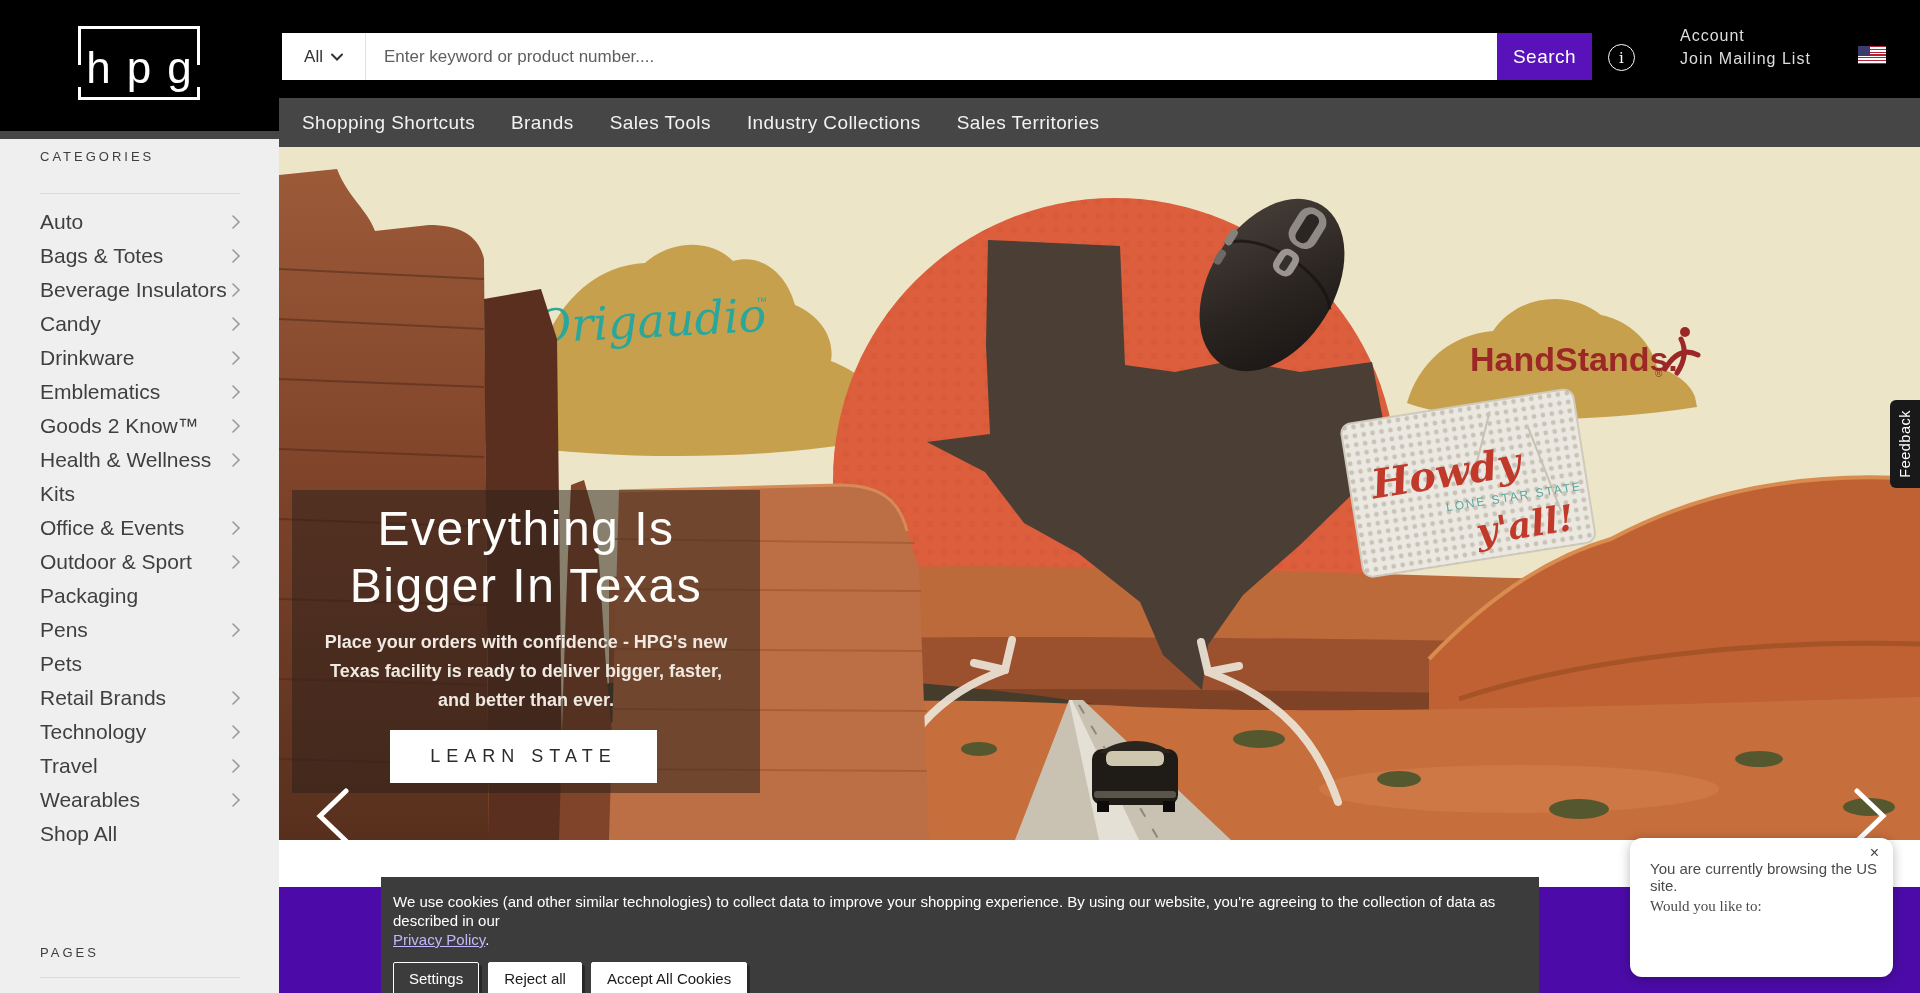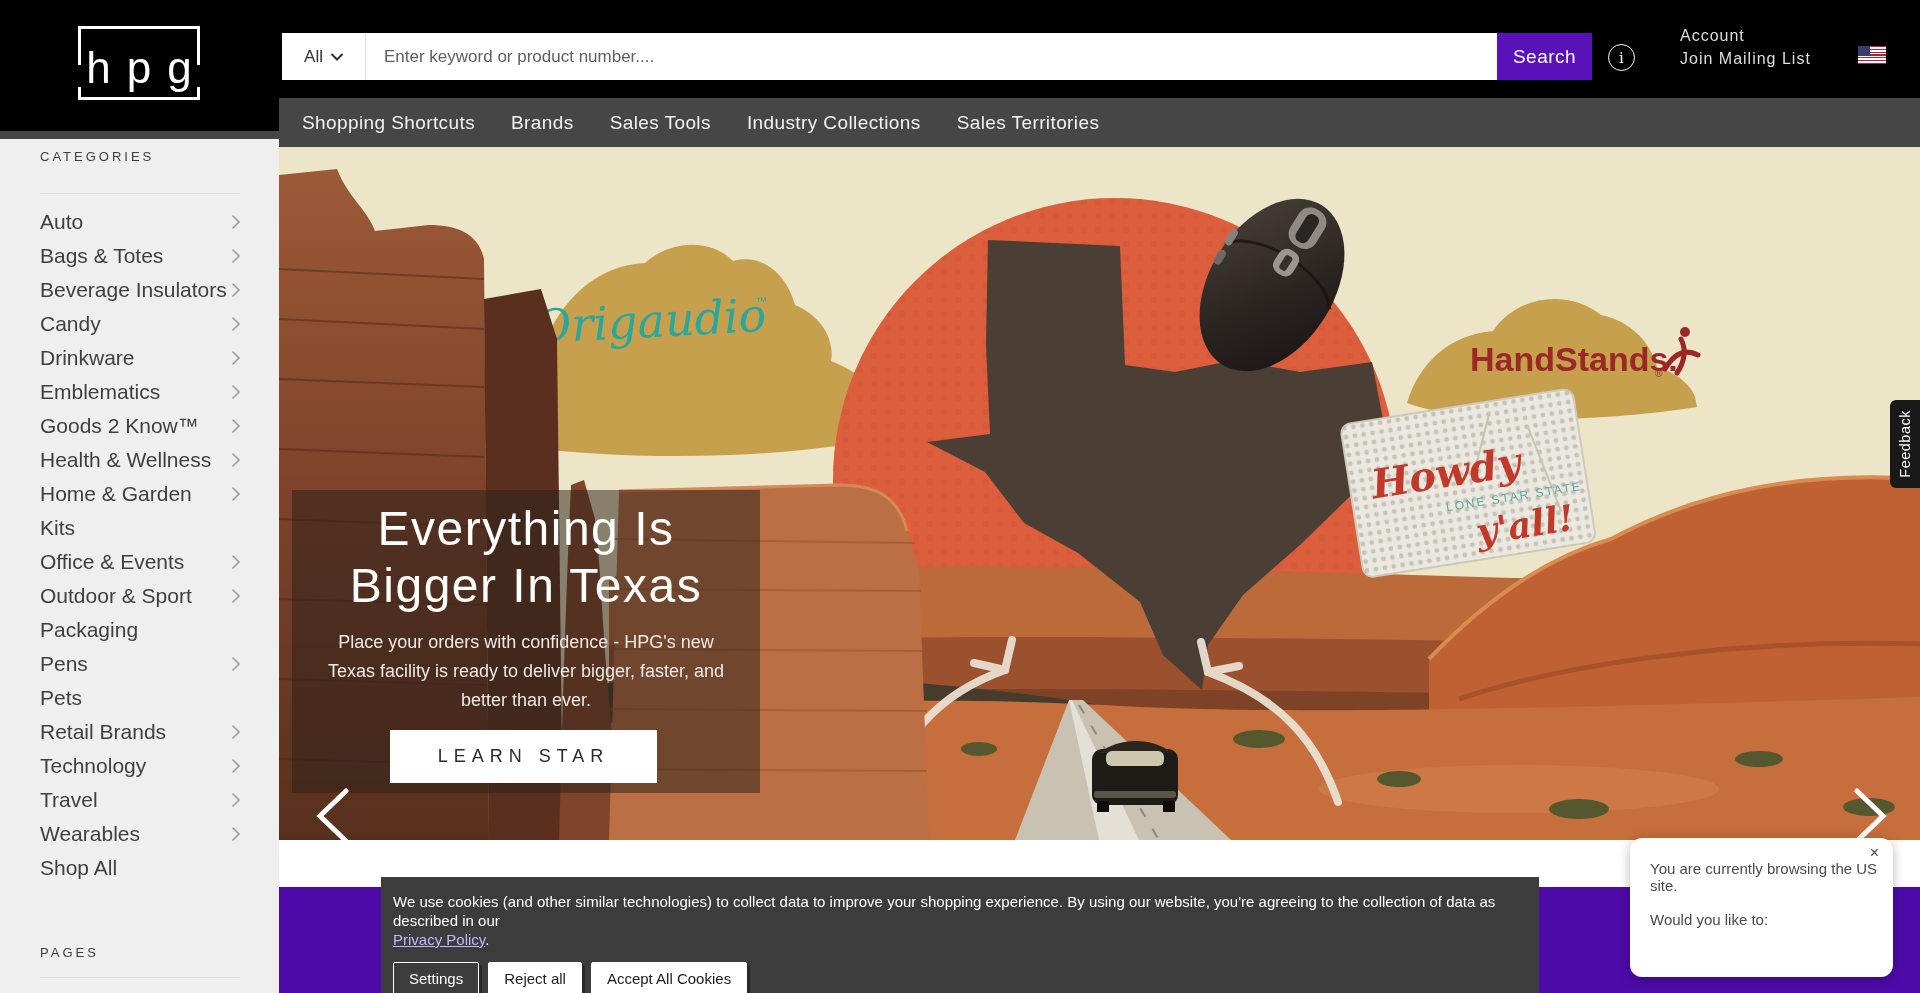--- a/index.html
+++ b/index.html
@@ -57,21 +57,21 @@
   .cat-row { height:34px; display:flex; align-items:center; cursor:pointer; position:relative; }
   .cat-label { position:absolute; left:40px; font-size:21px; color:#3f3f3f; white-space:nowrap; }
   .chev { position:absolute; left:231px; width:10px; height:16px; }
 
   
   .hero { position:absolute; left:279px; top:139px; width:1641px; height:701px; overflow:hidden; z-index:1; background:#ECE5C7; }
   .hero svg.art { position:absolute; left:0; top:0; }
   .hero-panel { position:absolute; left:13px; top:351px; width:468px; height:303px;
     background:rgba(44,33,26,.52); color:#fff; text-align:center; }
   .hero-h1 { margin-top:10px; font-size:48px; font-weight:300; line-height:57px; letter-spacing:1.5px; color:#fdfdfb; }
-  .hero-p { margin:14px auto 0; max-width:412px; font-size:18px; line-height:29px; color:#efe9e2; font-weight:400; }
+  .hero-p { margin:14px auto 0; max-width:412px; font-size:18px; line-height:29px; color:#efe9e2; font-weight:700; }
   .hero-cta { position:absolute; left:98px; top:240px; width:267px; height:53px; background:#fff; border:none;
     font-size:18px; letter-spacing:6px; color:#2b2b2b; cursor:pointer; font-family:"Liberation Sans",sans-serif; }
   .carousel-arrow { position:absolute; width:46px; height:58px; cursor:pointer; z-index:3; }
   .carousel-prev { left:31px; top:648px; }
   .carousel-next { left:1568px; top:648px; }
 
   
   .feedback-tab { position:absolute; right:0; top:400px; width:30px; height:88px; background:#191919;
     border-radius:6px 0 0 6px; z-index:7; display:flex; align-items:center; justify-content:center; cursor:pointer; }
   .feedback-tab span { writing-mode:vertical-rl; transform:rotate(180deg); color:#fff; font-size:14.5px; letter-spacing:.5px; }
@@ -86,21 +86,21 @@
   .ck-btn { font-size:15px; padding:7px 15px; cursor:pointer; font-family:"Liberation Sans",sans-serif;
     box-shadow:3px 3px 0 rgba(0,0,0,.35); border-radius:2px; }
   .ck-outline { background:transparent; border:1px solid #fff; color:#fff; }
   .ck-solid { background:#fff; border:1px solid #fff; color:#1a1a1a; }
 
   .region-popup { position:absolute; left:1630px; top:838px; width:263px; height:139px; background:#fff;
     border-radius:12px; box-shadow:0 2px 12px rgba(0,0,0,.28); z-index:9; }
   .popup-close { position:absolute; right:10px; top:4px; font-size:16px; color:#444; cursor:pointer; padding:2px 4px; }
   .popup-line { margin-left:20px; font-size:15px; color:#4a4a4a; font-weight:300; }
   .popup-line1 { margin-top:22px; }
-  .popup-line2 { margin-top:17px; }
+  .popup-line2 { margin-top:4px;font-family:Liberation Serif, serif; }
   .popup-opts { position:absolute; left:16px; top:72px; display:flex; gap:16px; }
   .popup-opt { display:flex; flex-direction:column; align-items:center; cursor:pointer; }
   .popup-opt .flag { width:40px; height:26px; }
   .opt-label { margin-top:4px; font-size:17px; color:#2f2f2f; white-space:nowrap; }
 </style>
 </head>
 <body>
 
 
 
@@ -180,26 +180,20 @@
         </svg>
       </div>
       <div class="cat-row">
         <span class="cat-label">Goods 2 Know™</span>
         <svg class="chev" viewBox="0 0 10 16">
           <polyline points="2,2 8,8 2,14" fill="none" stroke="#9a9a9a" stroke-width="1.6" stroke-linecap="round"></polyline>
         </svg>
       </div>
       <div class="cat-row">
         <span class="cat-label">Health &amp; Wellness</span>
-        <svg class="chev" viewBox="0 0 10 16">
-          <polyline points="2,2 8,8 2,14" fill="none" stroke="#9a9a9a" stroke-width="1.6" stroke-linecap="round"></polyline>
-        </svg>
-      </div>
-      <div class="cat-row">
-        <span class="cat-label">Home &amp; Garden</span>
         <svg class="chev" viewBox="0 0 10 16">
           <polyline points="2,2 8,8 2,14" fill="none" stroke="#9a9a9a" stroke-width="1.6" stroke-linecap="round"></polyline>
         </svg>
       </div>
       <div class="cat-row">
         <span class="cat-label">Kits</span>
       </div>
       <div class="cat-row">
         <span class="cat-label">Office &amp; Events</span>
         <svg class="chev" viewBox="0 0 10 16">
@@ -389,21 +383,21 @@
       </g>
     </g>
   </svg>
 
   <div class="hero-panel">
     <div class="hero-h1">
       <div>Everything Is</div>
       <div>Bigger In Texas</div>
     </div>
     <p class="hero-p">Place your orders with confidence - HPG's new Texas facility is ready to deliver bigger, faster, and better than ever.</p>
-    <button class="hero-cta">LEARN STAR</button>
+    <button class="hero-cta">LEARN STATE</button>
   </div>
 
   <svg class="carousel-arrow carousel-prev" viewBox="0 0 46 58">
     <polyline points="36,4 10,29 36,54" fill="none" stroke="#fff" stroke-width="5" stroke-linecap="round"></polyline>
   </svg>
   <svg class="carousel-arrow carousel-next" viewBox="0 0 46 58">
     <polyline points="10,4 36,29 10,54" fill="none" stroke="#fff" stroke-width="5" stroke-linecap="round"></polyline>
   </svg>
 </div>
 

